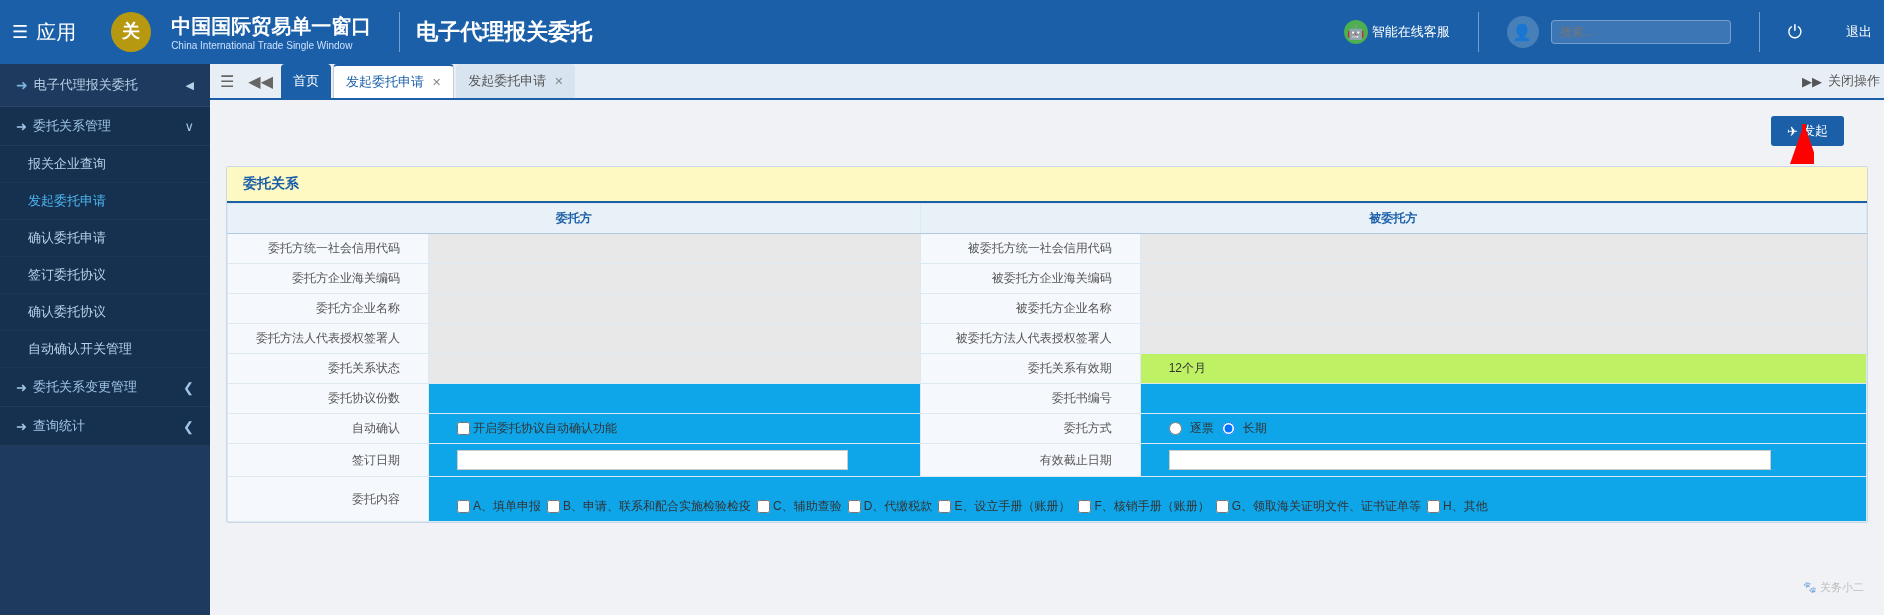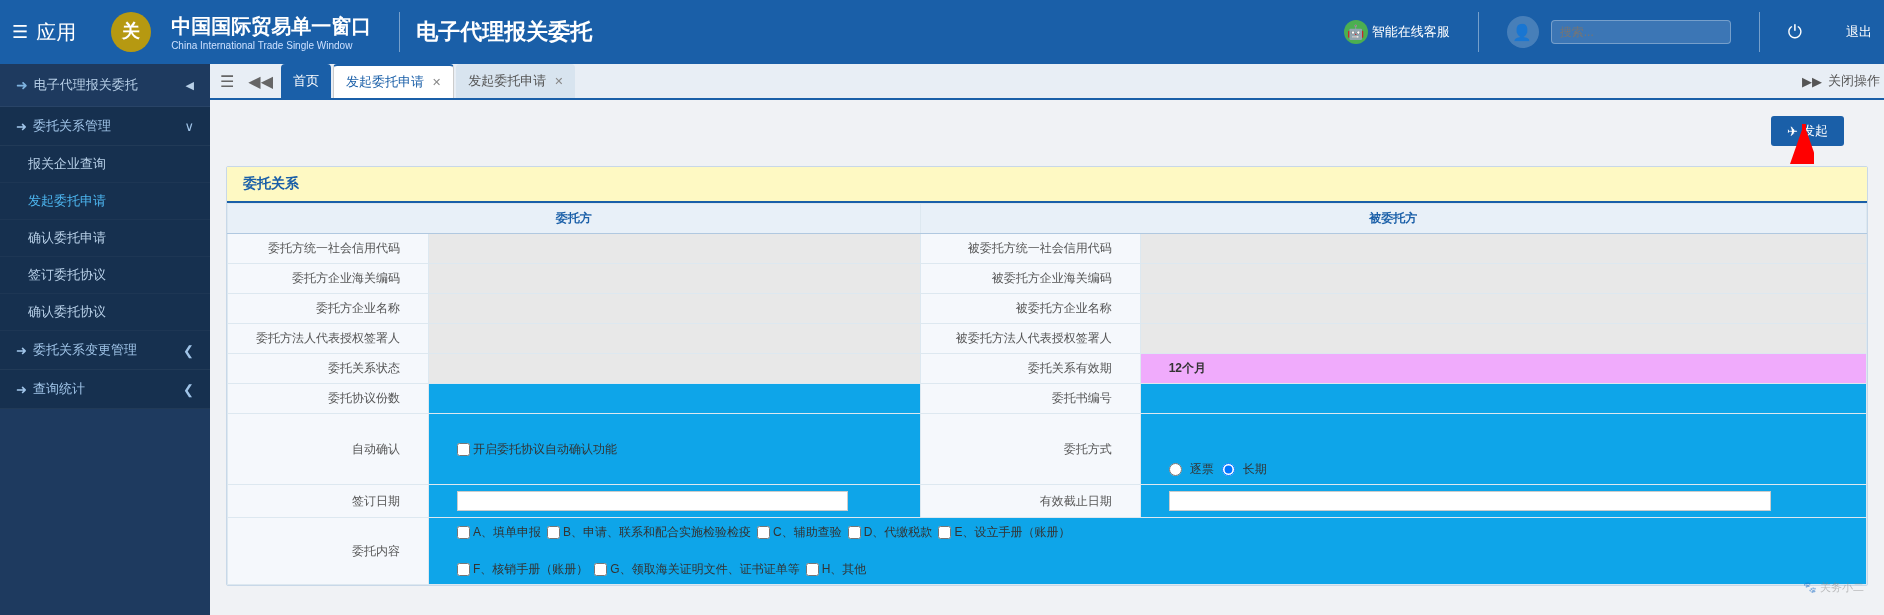--- a/index.html
+++ b/index.html
@@ -251,31 +251,30 @@
     .value-cell {
       background: #0ea5e9;
       color: #333;
       min-width: 120px;
     }
     .value-cell.blurred {
       background: #e8e8e8;
       color: #e8e8e8;
     }
     .value-cell.yellow {
-      background: #f0abfc;
-      font-weight: bold;
+      background: #bef264;
     }
     .section-header-row td {
       background: #e8f0f8;
       font-weight: bold;
       text-align: center;
       color: #1a5fa8;
       border-bottom: 1px solid #b0c8e0;
     }
-    .radio-group { display: flex; align-items: center; gap: 8px; margin-top: 41px; }
+    .radio-group { display: flex; align-items: center; gap: 8px; }
     .checkbox-group { display: flex; align-items: center; gap: 6px; flex-wrap: wrap; }
     .checkbox-item { display: flex; align-items: center; gap: 3px; font-size: 12px; }
     input[type="checkbox"] { cursor: pointer; }
     input[type="radio"] { cursor: pointer; }
 
     
     .watermark {
       position: fixed;
       bottom: 20px;
       right: 20px;
@@ -330,20 +329,21 @@
       <div class="sidebar-section-header">
         <span style="margin-right:6px;">➜</span>
         <span>委托关系管理</span>
         <span class="arrow">∨</span>
       </div>
       <div class="sidebar-sub-item">报关企业查询</div>
       <div class="sidebar-sub-item active">发起委托申请</div>
       <div class="sidebar-sub-item">确认委托申请</div>
       <div class="sidebar-sub-item">签订委托协议</div>
       <div class="sidebar-sub-item">确认委托协议</div>
+      <div class="sidebar-sub-item">自动确认开关管理</div>
     </div>
 
     <div class="sidebar-section">
       <div class="sidebar-section-header">
         <span style="margin-right:6px;">➜</span>
         <span>委托关系变更管理</span>
         <span class="arrow">❮</span>
       </div>
     </div>
 
@@ -480,21 +480,21 @@
             </td>
             <td class="label-cell">有效截止日期</td>
             <td class="value-cell">
               <input type="text" style="border: 1px solid rgb(204, 204, 204); padding: 2px 6px; width: 90%; font-size: 12px;">
             </td>
           </tr>
 
           <tr>
             <td class="label-cell">委托内容</td>
             <td class="value-cell" colspan="3">
-              <div style="display:flex;flex-direction:column;gap:20px;">
+              <div style="display:flex;flex-direction:row;gap:8px;margin-top:15px;">
                 <div class="checkbox-group">
                   <div class="checkbox-item">
                     <input type="checkbox" style="">
                     <span>A、填单申报</span>
                   </div>
                   <div class="checkbox-item">
                     <input type="checkbox" style="">
                     <span>B、申请、联系和配合实施检验检疫</span>
                   </div>
                   <div class="checkbox-item">

